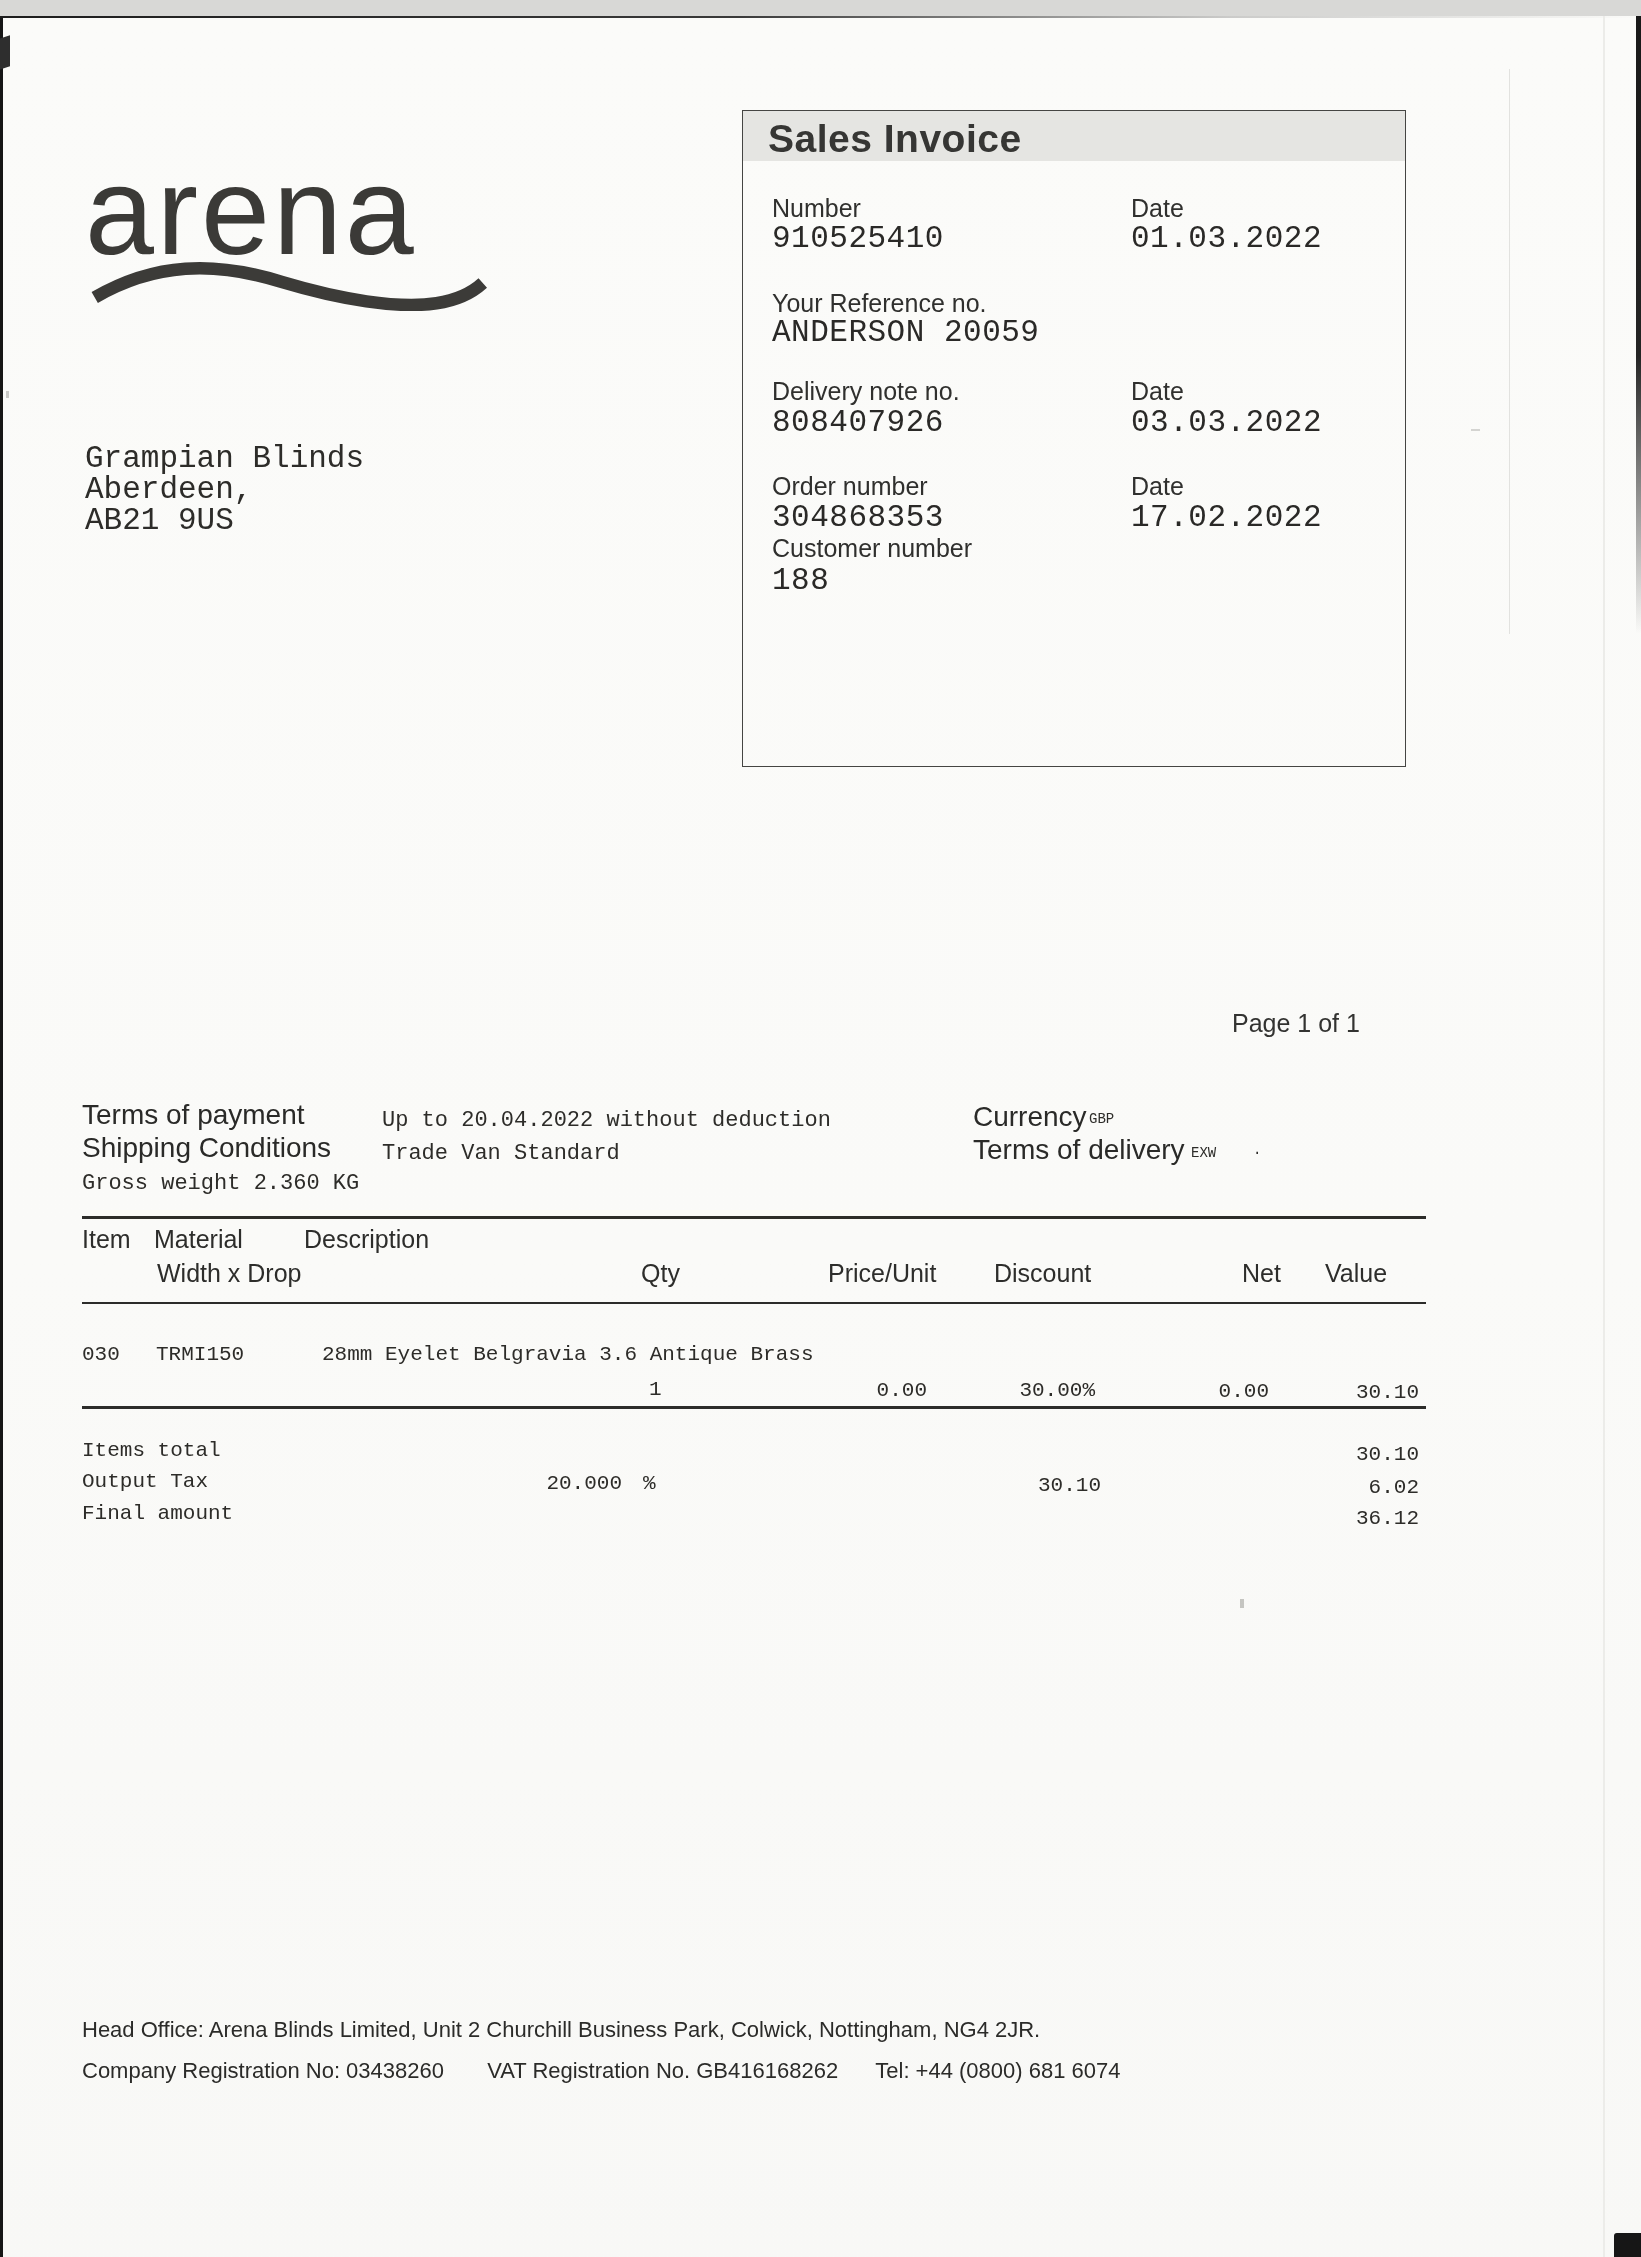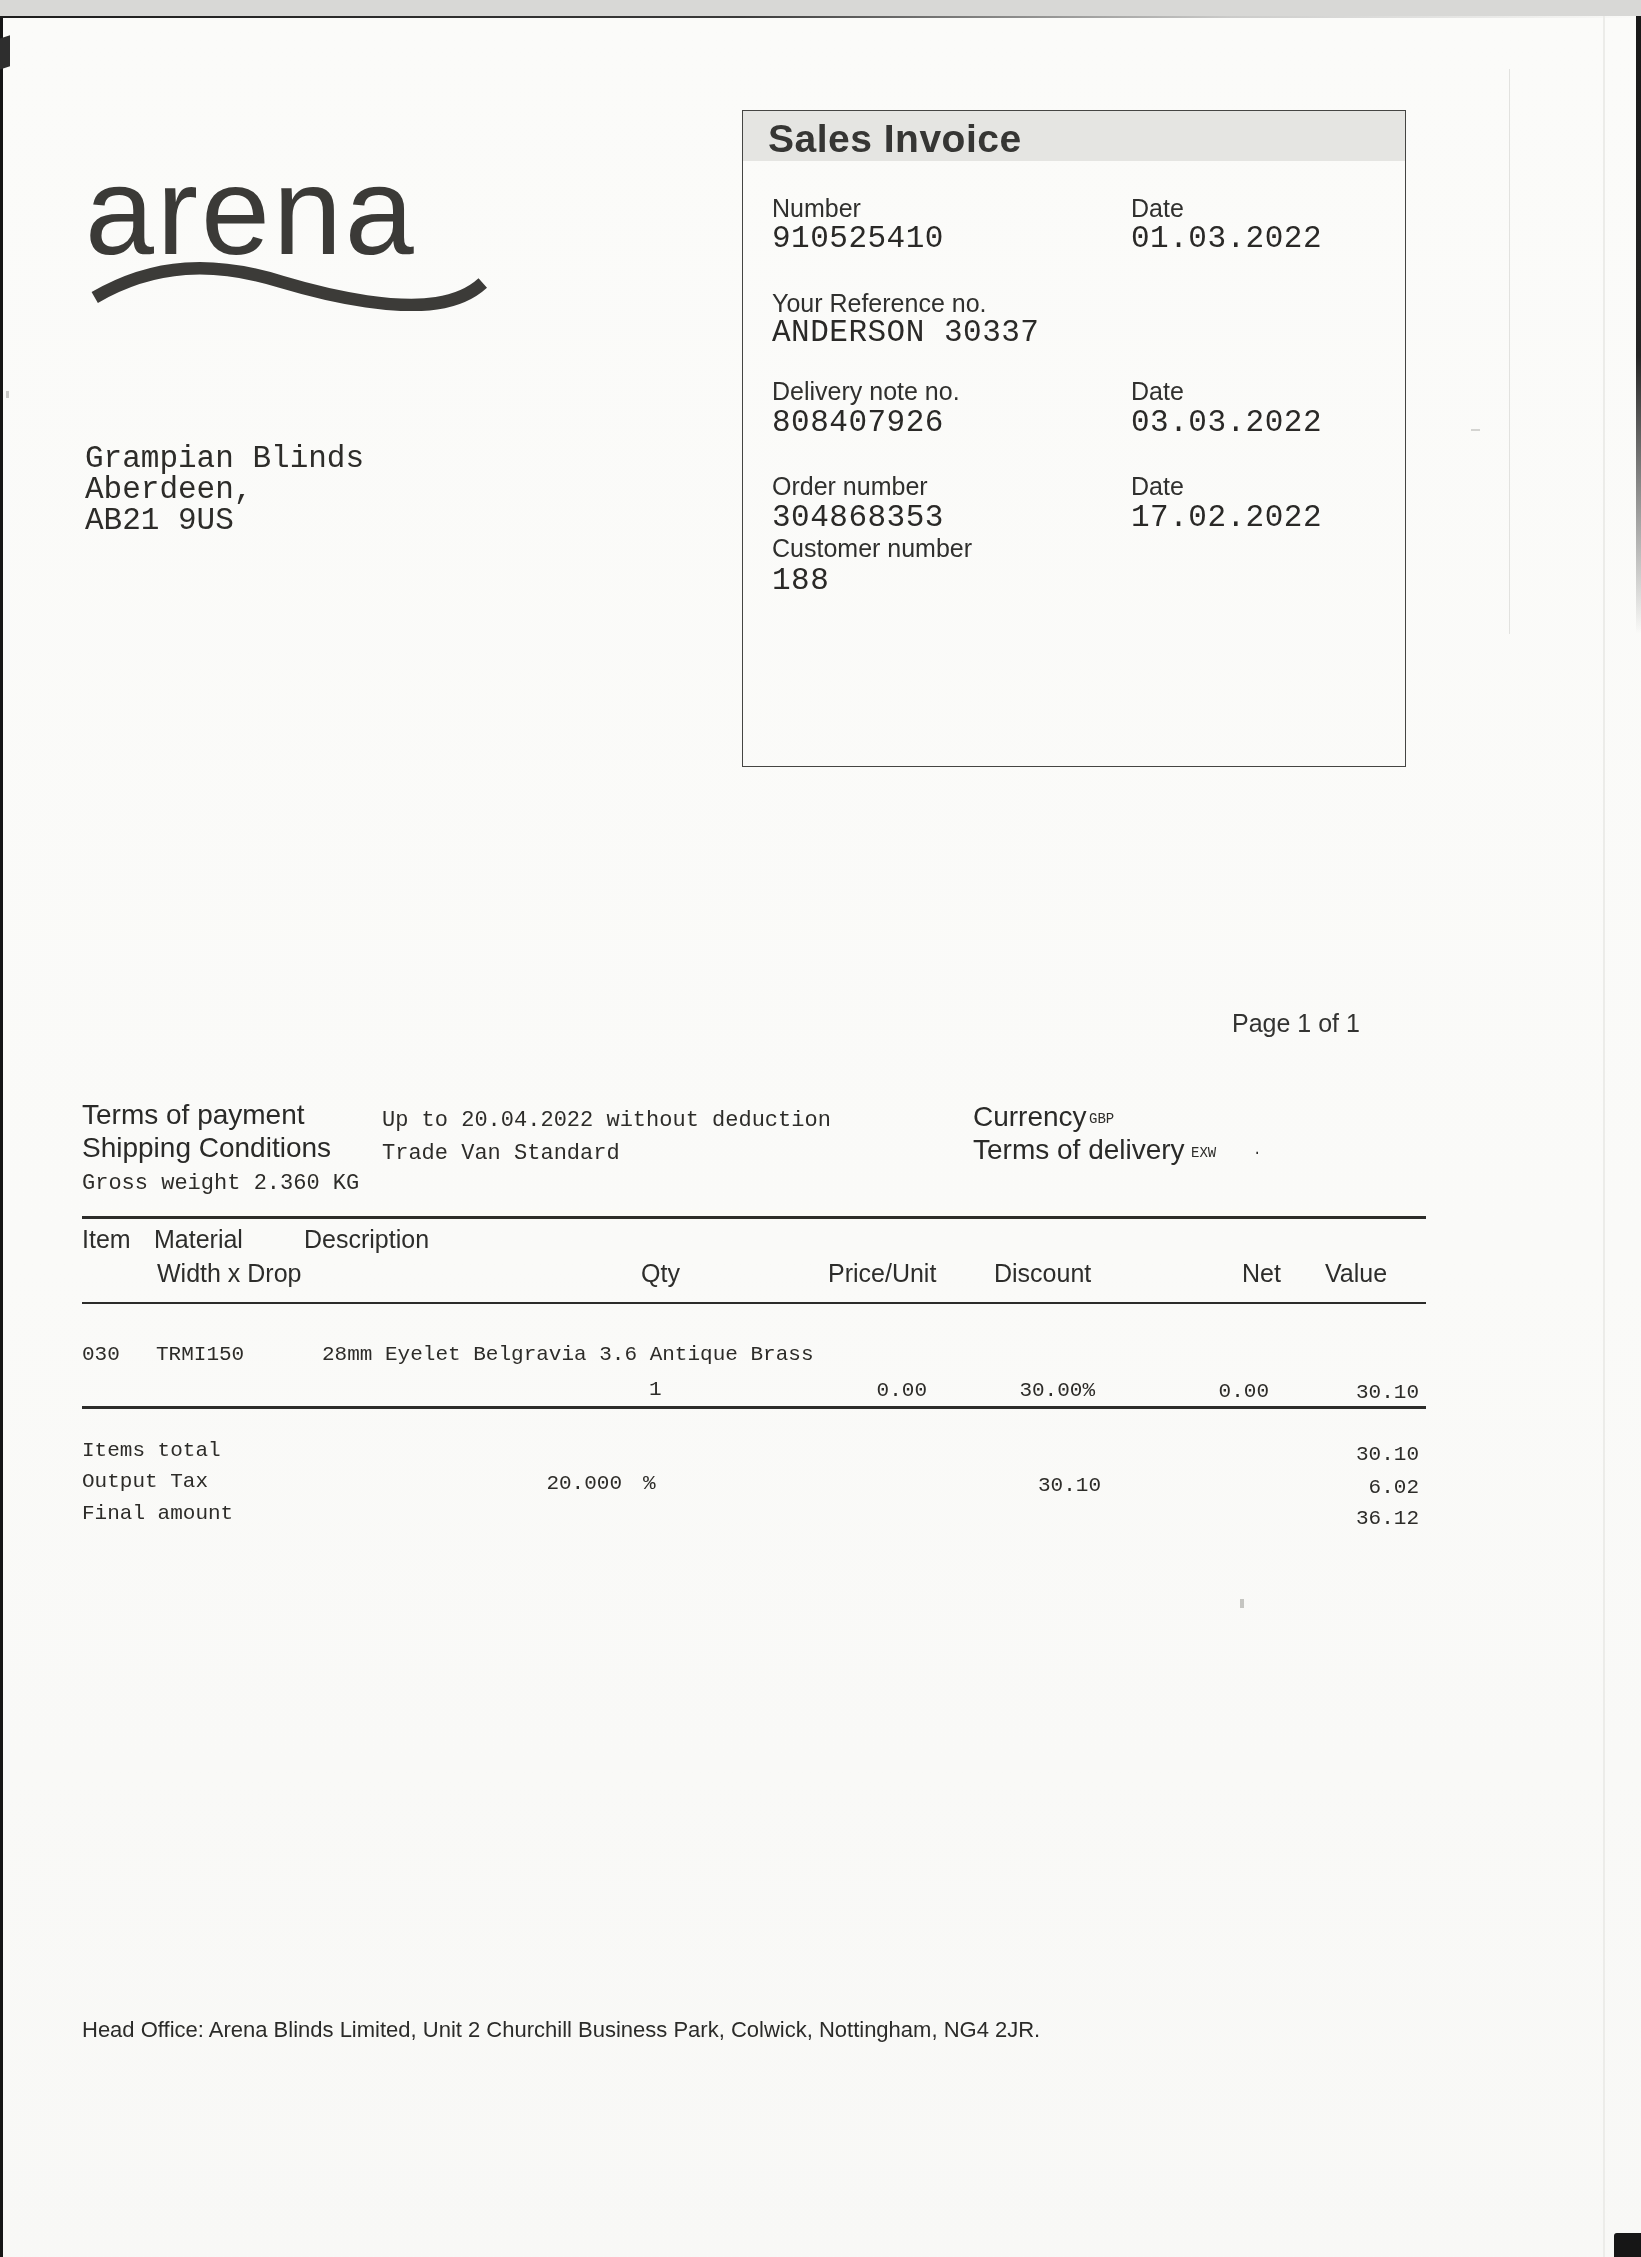--- a/index.html
+++ b/index.html
@@ -95,21 +95,21 @@
     <div class="panel-bar">
       <div class="panel-title">Sales Invoice</div>
     </div>
 
     <div class="flabel" style="left:29px;top:83px;">Number</div>
     <div class="fvalue mono" style="left:29px;top:110px;">910525410</div>
     <div class="flabel" style="left:388px;top:83px;">Date</div>
     <div class="fvalue mono" style="left:388px;top:110px;">01.03.2022</div>
 
     <div class="flabel" style="left:29px;top:178px;">Your Reference no.</div>
-    <div class="fvalue mono" style="left:29px;top:204px;">ANDERSON 30337</div>
+    <div class="fvalue mono" style="left:29px;top:204px;">ANDERSON 20059</div>
 
     <div class="flabel" style="left:29px;top:266px;">Delivery note no.</div>
     <div class="fvalue mono" style="left:29px;top:294px;">808407926</div>
     <div class="flabel" style="left:388px;top:266px;">Date</div>
     <div class="fvalue mono" style="left:388px;top:294px;">03.03.2022</div>
 
     <div class="flabel" style="left:29px;top:361px;">Order number</div>
     <div class="fvalue mono" style="left:29px;top:389px;">304868353</div>
     <div class="flabel" style="left:388px;top:361px;">Date</div>
     <div class="fvalue mono" style="left:388px;top:389px;">17.02.2022</div>
@@ -163,15 +163,20 @@
   <div class="cell mono" style="left:82px;top:1454px;">Output Tax</div>
   <div class="cell mono num" style="left:506px;top:1456px;">20.000</div>
   <div class="cell mono" style="left:643px;top:1456px;">%</div>
   <div class="cell mono num" style="left:985px;top:1458px;">30.10</div>
   <div class="cell mono num" style="left:1303px;top:1460px;">6.02</div>
 
   <div class="cell mono" style="left:82px;top:1486px;">Final amount</div>
   <div class="cell mono num" style="left:1303px;top:1491px;">36.12</div>
 
   <div class="footer-line" style="top:2001px;">Head Office: Arena Blinds Limited, Unit 2 Churchill Business Park, Colwick, Nottingham, NG4 2JR.</div>
+  <div class="footer-line" style="top:2042px;">
+    <span style="margin-right:37px;">Company Registration No: 03438260</span>
+    <span style="margin-right:31px;">VAT Registration No. GB416168262</span>
+    <span>Tel: +44 (0800) 681 6074</span>
+  </div>
 
 </div>
 
 
 </body></html>

